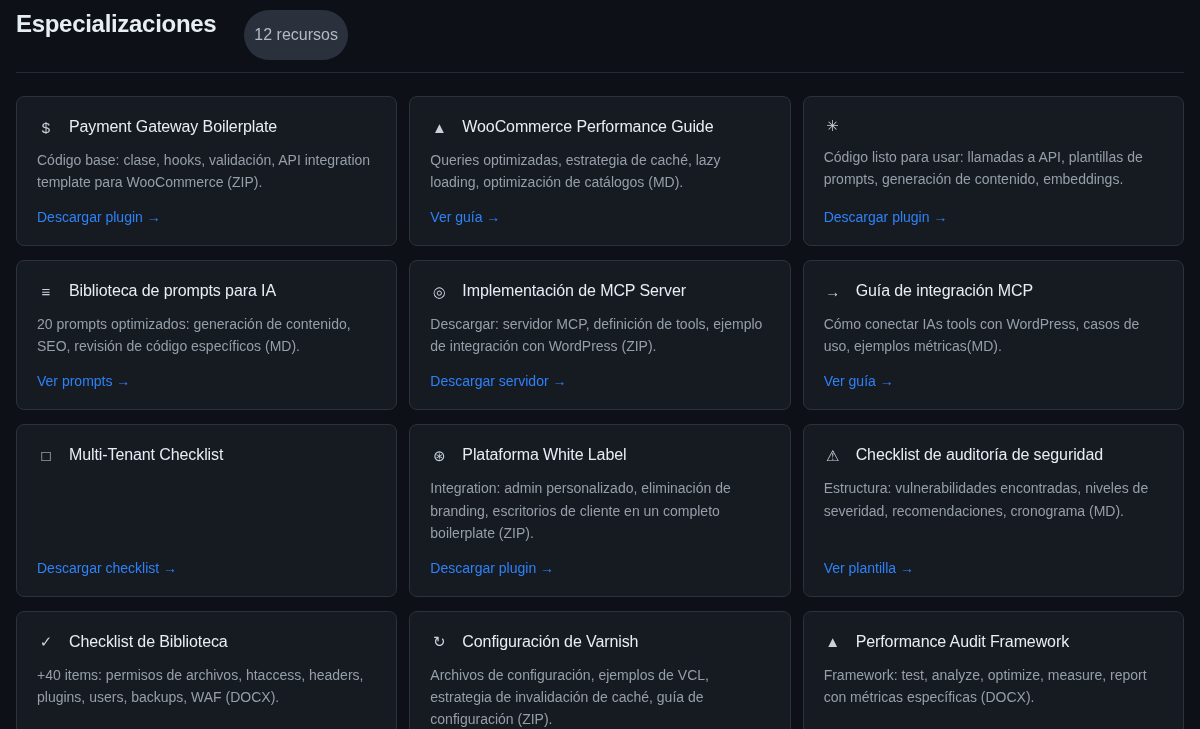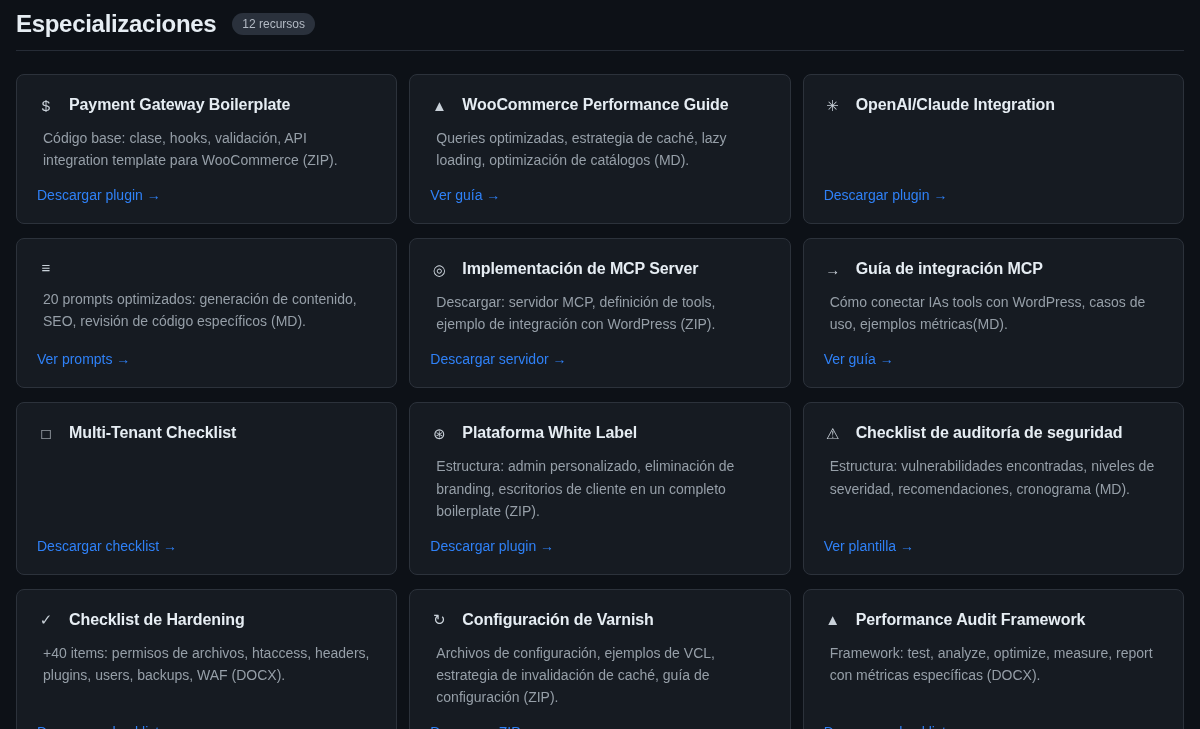--- a/index.html
+++ b/index.html
@@ -19,37 +19,36 @@
   body{
     width:1200px;
     min-height:729px;
     background:var(--page-bg);
     font-family:"Liberation Sans", sans-serif;
     -webkit-font-smoothing:antialiased;
   }
   .page{padding:8px 16px 16px;}
   .page-header{
     display:flex;
-    align-items:center;
-    gap:16px;
+    gap:28px;
     padding:2px 0 12px;
   }
   .page-title{
     margin:0;
     font-size:24px;
     font-weight:700;
     color:var(--title);
     letter-spacing:-0.3px;
   }
   .count-badge{
     background:var(--badge-bg);
     color:var(--badge-text);
-    font-size:12px;
+    font-size:16px;
     line-height:1;
-    padding:5px 10px;
+    padding:17px 10px;
     border-radius:999px;
     white-space:nowrap;
   }
   .divider{
     border:none;
     border-top:1px solid var(--divider);
     margin:0 0 23px;
   }
   .resource-grid{
     display:grid;
@@ -76,26 +75,26 @@
     color:var(--icon);
     font-size:15px;
     width:18px;
     flex:0 0 18px;
     text-align:center;
     line-height:1;
   }
   .card-title{
     margin:0;
     font-size:16px;
-    font-weight:700;
+    font-weight:400;
     color:var(--title);
     letter-spacing:-0.1px;
   }
   .card-desc{
-    margin:0 6px 16px;
+    margin:0 0 16px;
     font-size:14px;
     line-height:1.58;
     color:var(--text);
   }
   .card-link{
     margin-top:auto;
     align-self:flex-start;
     color:var(--link);
     font-size:14px;
     text-decoration:none;
@@ -130,28 +129,29 @@
       <span class="card-icon">▲</span>
       <h3 class="card-title">WooCommerce Performance Guide</h3>
     </div>
     <p class="card-desc">Queries optimizadas, estrategia de caché, lazy loading, optimización de catálogos (MD).</p>
     <a class="card-link">Ver guía →</a>
   </div>
 
   <div class="resource-card">
     <div class="card-head">
       <span class="card-icon">✳</span>
-      <h3 class="card-title">OpenAI/Claude Integration</h3>
-    </div>
+    </div>
+    <p class="card-desc">Código listo para usar: llamadas a API, plantillas de prompts, generación de contenido, embeddings.</p>
     <a class="card-link">Descargar plugin →</a>
   </div>
 
   <div class="resource-card">
     <div class="card-head">
       <span class="card-icon">≡</span>
+      <h3 class="card-title">Biblioteca de prompts para IA</h3>
     </div>
     <p class="card-desc">20 prompts optimizados: generación de contenido, SEO, revisión de código específicos (MD).</p>
     <a class="card-link">Ver prompts →</a>
   </div>
 
   <div class="resource-card">
     <div class="card-head">
       <span class="card-icon">◎</span>
       <h3 class="card-title">Implementación de MCP Server</h3>
     </div>
@@ -174,37 +174,37 @@
       <h3 class="card-title">Multi-Tenant Checklist</h3>
     </div>
     <a class="card-link">Descargar checklist →</a>
   </div>
 
   <div class="resource-card">
     <div class="card-head">
       <span class="card-icon">⊛</span>
       <h3 class="card-title">Plataforma White Label</h3>
     </div>
-    <p class="card-desc">Estructura: admin personalizado, eliminación de branding, escritorios de cliente en un completo boilerplate (ZIP).</p>
+    <p class="card-desc">Integration: admin personalizado, eliminación de branding, escritorios de cliente en un completo boilerplate (ZIP).</p>
     <a class="card-link">Descargar plugin →</a>
   </div>
 
   <div class="resource-card">
     <div class="card-head">
       <span class="card-icon">⚠</span>
       <h3 class="card-title">Checklist de auditoría de seguridad</h3>
     </div>
     <p class="card-desc">Estructura: vulnerabilidades encontradas, niveles de severidad, recomendaciones, cronograma (MD).</p>
     <a class="card-link">Ver plantilla →</a>
   </div>
 
   <div class="resource-card">
     <div class="card-head">
       <span class="card-icon">✓</span>
-      <h3 class="card-title">Checklist de Hardening</h3>
+      <h3 class="card-title">Checklist de Biblioteca</h3>
     </div>
     <p class="card-desc">+40 items: permisos de archivos, htaccess, headers, plugins, users, backups, WAF (DOCX).</p>
     <a class="card-link">Descargar checklist →</a>
   </div>
 
   <div class="resource-card">
     <div class="card-head">
       <span class="card-icon">↻</span>
       <h3 class="card-title">Configuración de Varnish</h3>
     </div>

